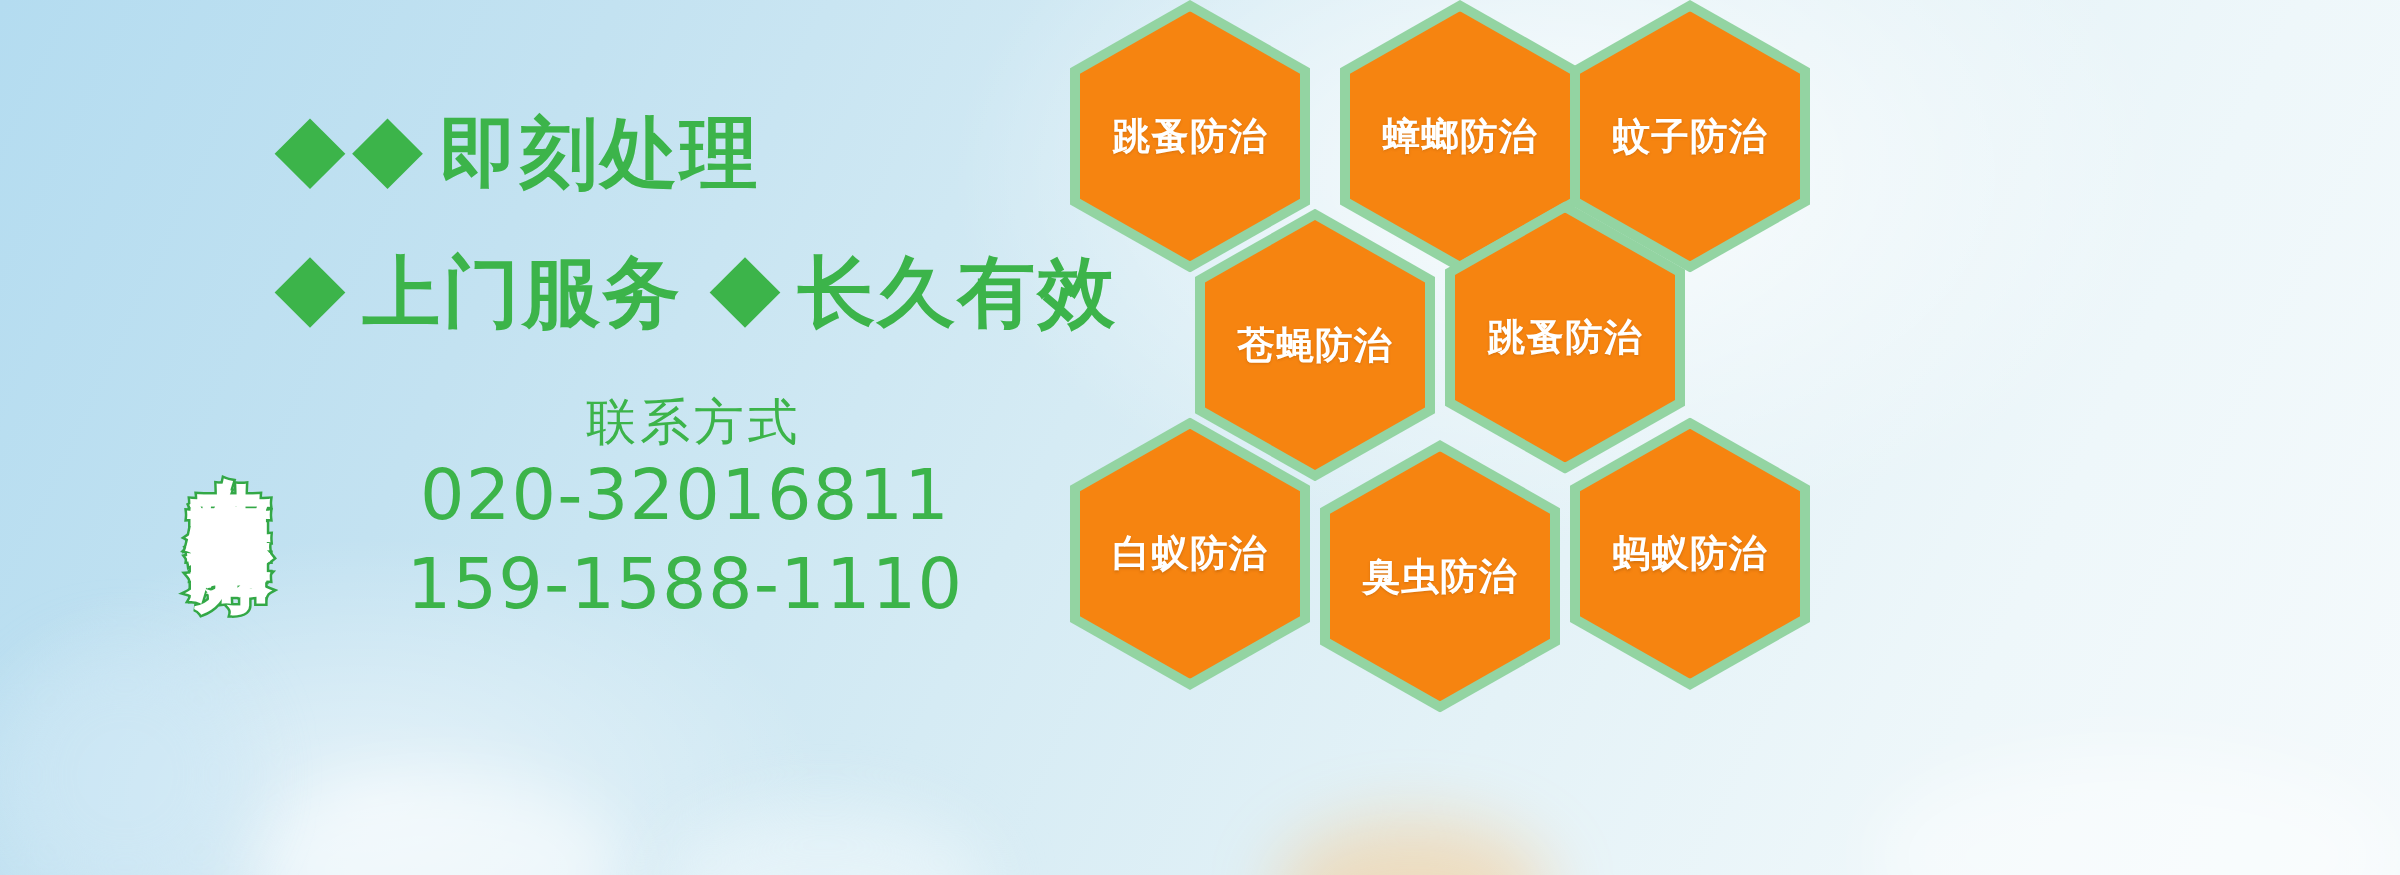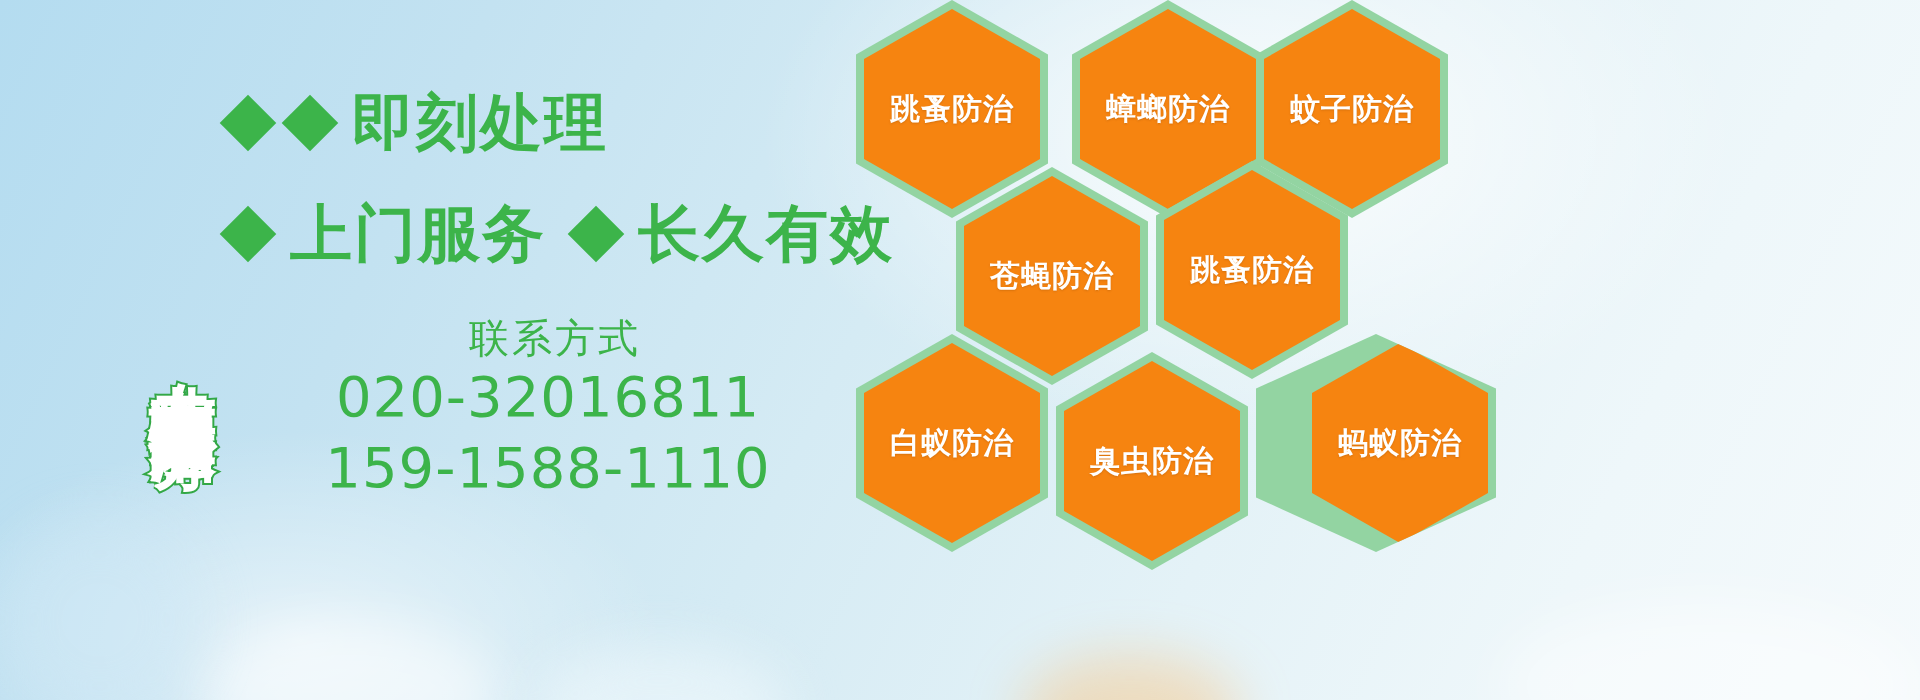--- a/index.html
+++ b/index.html
@@ -146,21 +146,21 @@
   }
 
   
   .hex.r0c0 { left:   8px; top:   8px; }
   .hex.r0c1 { left: 208px; top:   8px; margin-left: 16px; }
   .hex.r0c2 { left: 408px; top:   8px; }
   .hex.r1c0 { left: 108px; top: 175px; }
   .hex.r1c1 { left: 308px; top: 169px; align-items: center; }
   .hex.r2c0 { left:   8px; top: 342px; }
   .hex.r2c1 { left: 208px; top: 360px; }
-  .hex.r2c2 { left: 408px; top: 342px; padding-left: 48px; }
+  .hex.r2c2 { left: 408px; top: 342px; }
 </style>
 </head>
 <body>
 
 <div id="banner">
 
   <div class="blob b1"></div>
   <div class="blob b2"></div>
   <div class="blob b3"></div>
   <div class="blob b4"></div>

